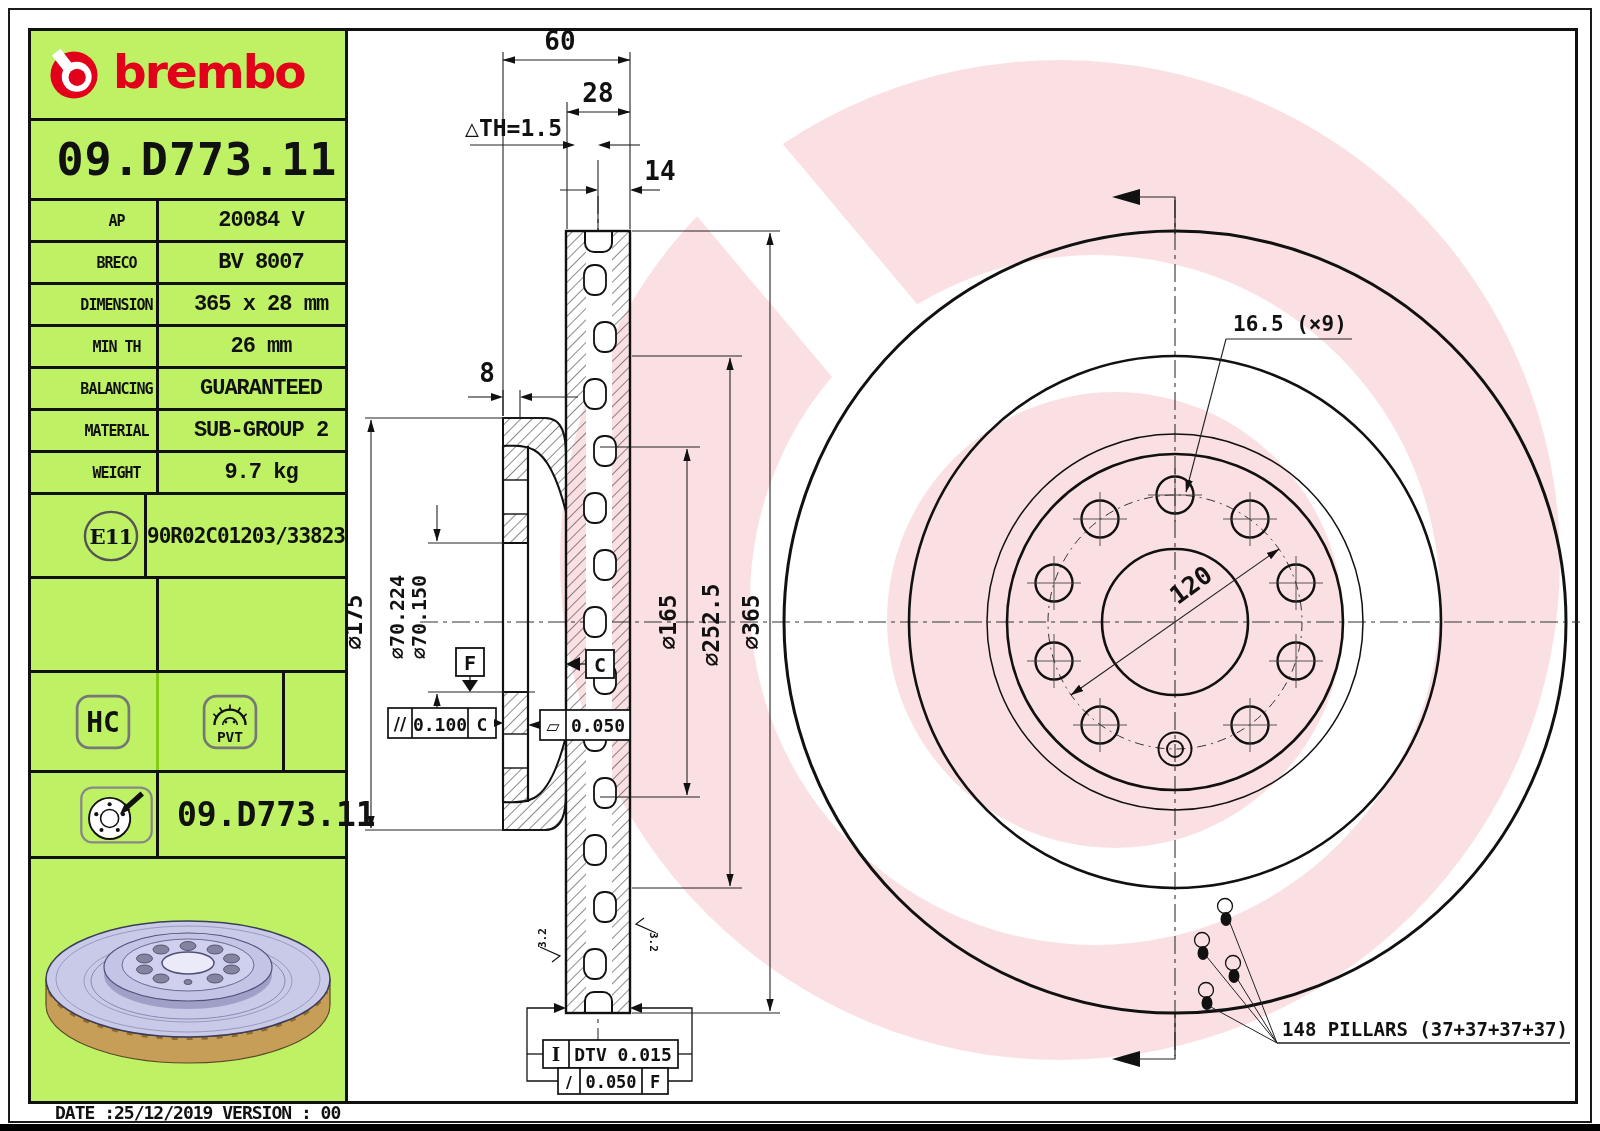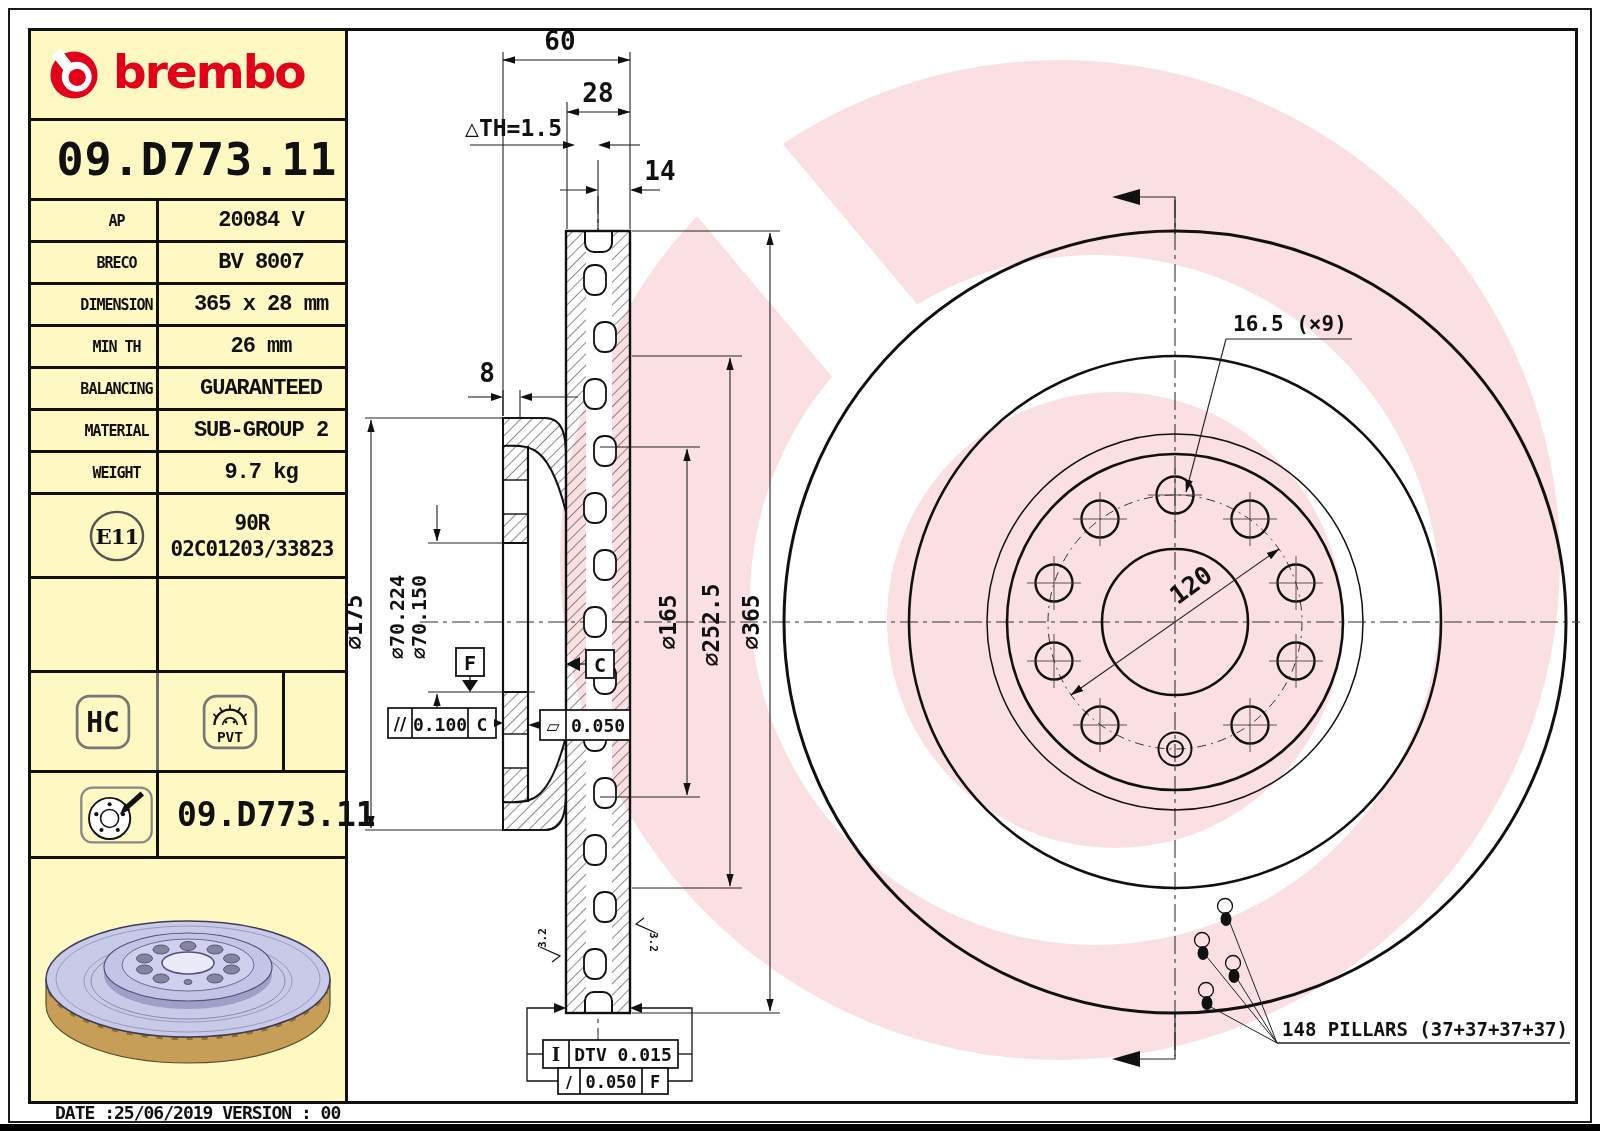--- a/index.html
+++ b/index.html
@@ -5,40 +5,40 @@
   html,body{margin:0;padding:0;background:#e8e8e8;}
   *{box-sizing:border-box;}
   #stage{position:relative;width:1600px;height:1131px;background:#ffffff;overflow:hidden;
          font-family:"DejaVu Sans",sans-serif;color:#111;}
   .abs{position:absolute;}
   
   #outer-border{left:8px;top:8px;width:1584px;height:1115px;border:2px solid #1a1a1a;pointer-events:none;}
   #inner-frame{left:28px;top:28px;width:1550px;height:1076px;border:3px solid #111;}
   #bottom-bar{left:0;top:1124px;width:1600px;height:7px;background:#000;}
   
-  #spec-table{left:28px;top:28px;width:320px;height:1076px;border:3px solid #111;background:#fef9c3;
+  #spec-table{left:28px;top:28px;width:320px;height:1076px;border:3px solid #111;background:#bef264;
               display:flex;flex-direction:column;}
   .t-row{border-bottom:3px solid #111;display:flex;flex-shrink:0;}
   .t-row:last-child{border-bottom:none;}
   .cell{display:flex;align-items:center;justify-content:center;margin-left:18px;}
   .lbl-cell{width:110px;border-right:3px solid #111;font-family:"DejaVu Sans Mono",monospace;
             font-weight:bold;font-size:15px;letter-spacing:-1px;text-align:center;padding-left:28px;}
   .val-cell{flex:1;font-family:Liberation Mono, monospace;font-weight:bold;font-size:22px;letter-spacing:-1px;}
   #row-logo{height:90px;align-items:center;display:flex;padding-left:14px;}
   #brand-word{font-size:47px;font-weight:bold;color:#e2001a;letter-spacing:-2px;margin-left:10px;margin-top:-6px;}
   #row-part{height:80px;}
   #part-number{width:100%;text-align:center;font-family:"DejaVu Sans Mono",monospace;
                font-weight:bold;font-size:45px;letter-spacing:1px;}
   .h42{height:42px;}
   #row-e11{height:84px;}
-  #e11-val{flex:1;display:flex;flex-direction:column;align-items:center;justify-content:center;
+  #e11-val{flex:1;display:flex;align-items:center;justify-content:center;
            font-family:"DejaVu Sans Mono",monospace;font-weight:bold;font-size:21px;line-height:26px;letter-spacing:-1px;}
   #row-empty{height:94px;}
   #row-badges{height:100px;}
-  .badge-cell-1{width:110px;border-right:3px solid #737373;}
+  .badge-cell-1{width:110px;border-right:3px solid #84cc16;}
   .badge-cell-2{width:108px;border-right:3px solid #111;}
   #row-fpart{height:86px;}
   #fpart-num{flex:1;text-align:center;font-family:"DejaVu Sans Mono",monospace;font-weight:bold;font-size:33px;letter-spacing:0px;}
   #row-image{flex:1;display:flex;align-items:center;justify-content:center;border-bottom:none;}
   
   #date-line{left:55px;top:1102px;font-family:"DejaVu Sans Mono",monospace;font-weight:bold;font-size:18px;letter-spacing:-1px;}
   
   #drawing-svg{left:348px;top:28px;}
   text.t{fill:#111;font-family:"DejaVu Sans Mono",monospace;font-weight:bold;}
   text.ts{fill:#111;font-family:"DejaVu Sans",sans-serif;font-weight:bold;}
@@ -467,16 +467,16 @@
           <ellipse cx="106.5" cy="97.5" rx="8" ry="4.5"></ellipse>
           <ellipse cx="123" cy="88.5" rx="8" ry="4.5"></ellipse>
           <ellipse cx="150" cy="121" rx="4" ry="2.5"></ellipse>
         </g>
 
         <ellipse cx="150" cy="102" rx="26" ry="11" fill="#eaeaf8" stroke="#50507a" stroke-width="1.5"></ellipse>
       </svg>
     </div>
   </div>
 
-  <div class="abs" id="date-line">DATE :25/06/2019 VERSION : 00</div>
+  <div class="abs" id="date-line">DATE :25/12/2019 VERSION : 00</div>
   <div class="abs" id="bottom-bar"></div>
   <div class="abs" id="outer-border"></div>
 </div>
 
 </body></html>

